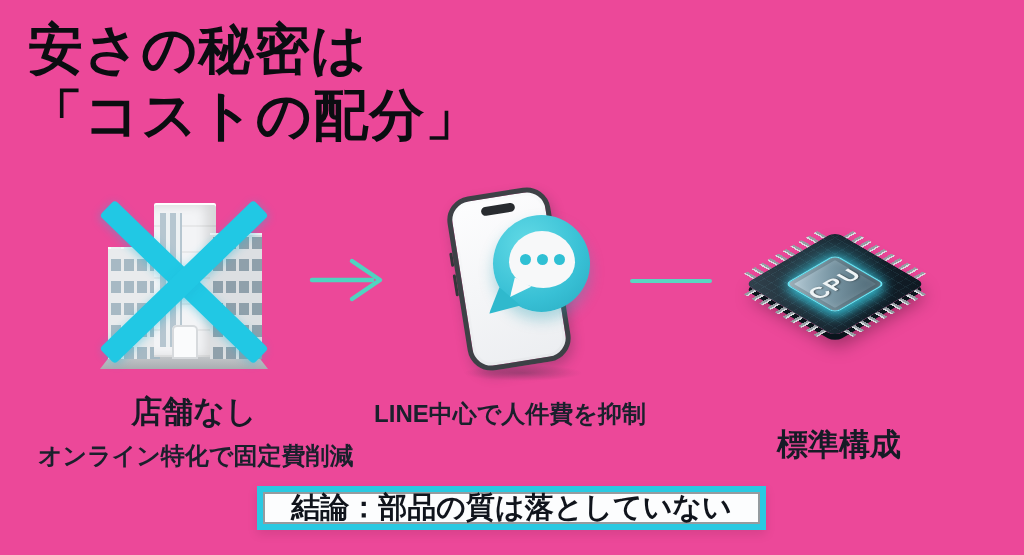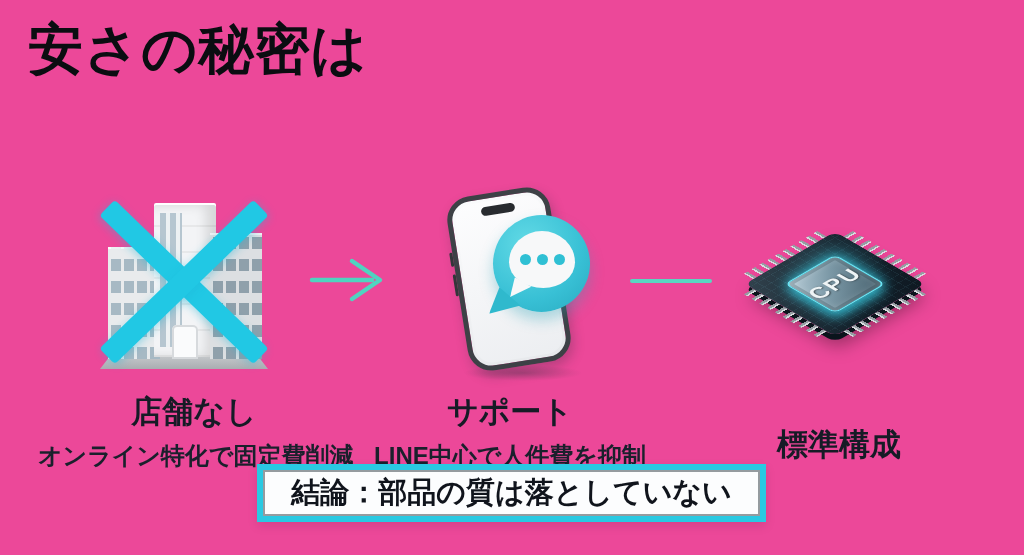--- a/index.html
+++ b/index.html
@@ -112,33 +112,34 @@
   .cpu-die { position:absolute; inset:28px; border-radius:8px;
     background:linear-gradient(135deg,#b9ced9 0%,#7b98a6 45%,#455f6c 100%);
     border:2px solid #69e4f4;
     box-shadow:0 0 16px 3px rgba(57,219,245,.65), -6px 8px 14px rgba(62,224,248,.5),
                inset 0 0 0 5px rgba(20,40,50,.22), inset 0 0 12px rgba(255,255,255,.3);
     display:flex; align-items:center; justify-content:center; }
   .cpu-text { font-size:27px; font-weight:800; letter-spacing:2px; color:#eef4f6;
     text-shadow:1px 1px 2px rgba(0,0,0,.5); }
 
   
-  .conclusion { position:absolute; left:257px; top:464px; width:509px; height:58px;
+  .conclusion { position:absolute; left:257px; top:486px; width:509px; height:44px;
     border:6px solid #29c9e2; background:#fcfdfe;
     box-shadow:inset 0 0 0 2px rgba(25,35,45,.45), 0 4px 10px rgba(0,0,0,.10);
     display:flex; align-items:center; justify-content:center; }
   .conclusion-text { font-size:29px; font-weight:800; color:#10141c; white-space:nowrap; }
 </style>
 </head>
 <body>
 
 <div id="stage">
 
   <div class="title">
     <div>安さの秘密は</div>
+    <div>「コストの配分」</div>
   </div>
 
   <div class="building-wrap">
     <div class="bld-base"></div>
     <div class="bld-wing-l"></div>
     <div class="bld-tower">
       <div class="bld-glass"></div>
     </div>
     <div class="bld-wing-r"></div>
     <div class="bld-door"></div>
@@ -184,21 +185,20 @@
         </div>
       </div>
     </div>
   </div>
 
   <div class="step-label step-0">
     <div class="heading">店舗なし</div>
     <div class="subtitle">オンライン特化で固定費削減</div>
   </div>
   <div class="step-label step-1">
-    <div class="heading">サポート</div>
     <div class="subtitle">LINE中心で人件費を抑制</div>
   </div>
   <div class="step-label step-2">
     <div class="heading">標準構成</div>
   </div>
 
   <div class="conclusion">
     <div class="conclusion-text">結論：部品の質は落としていない</div>
   </div>
 

